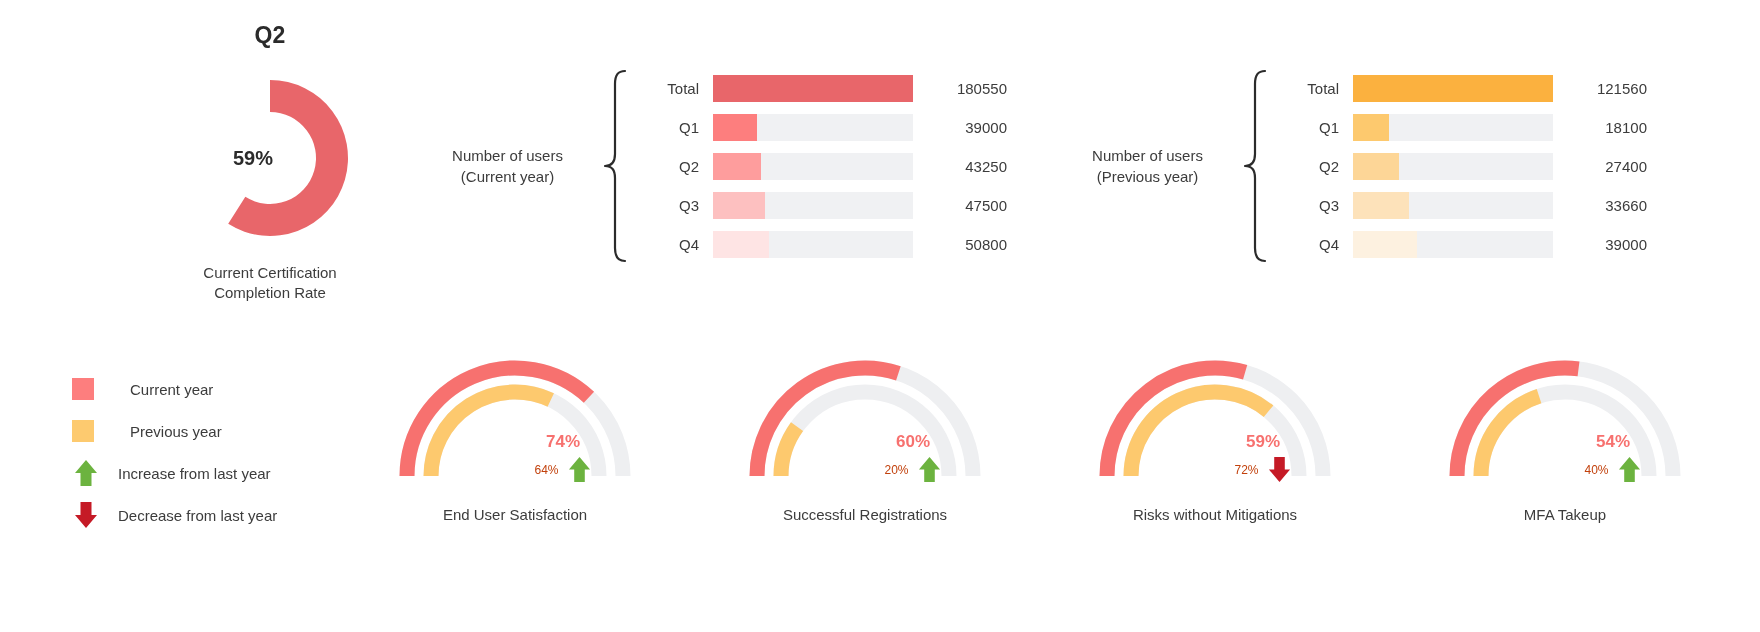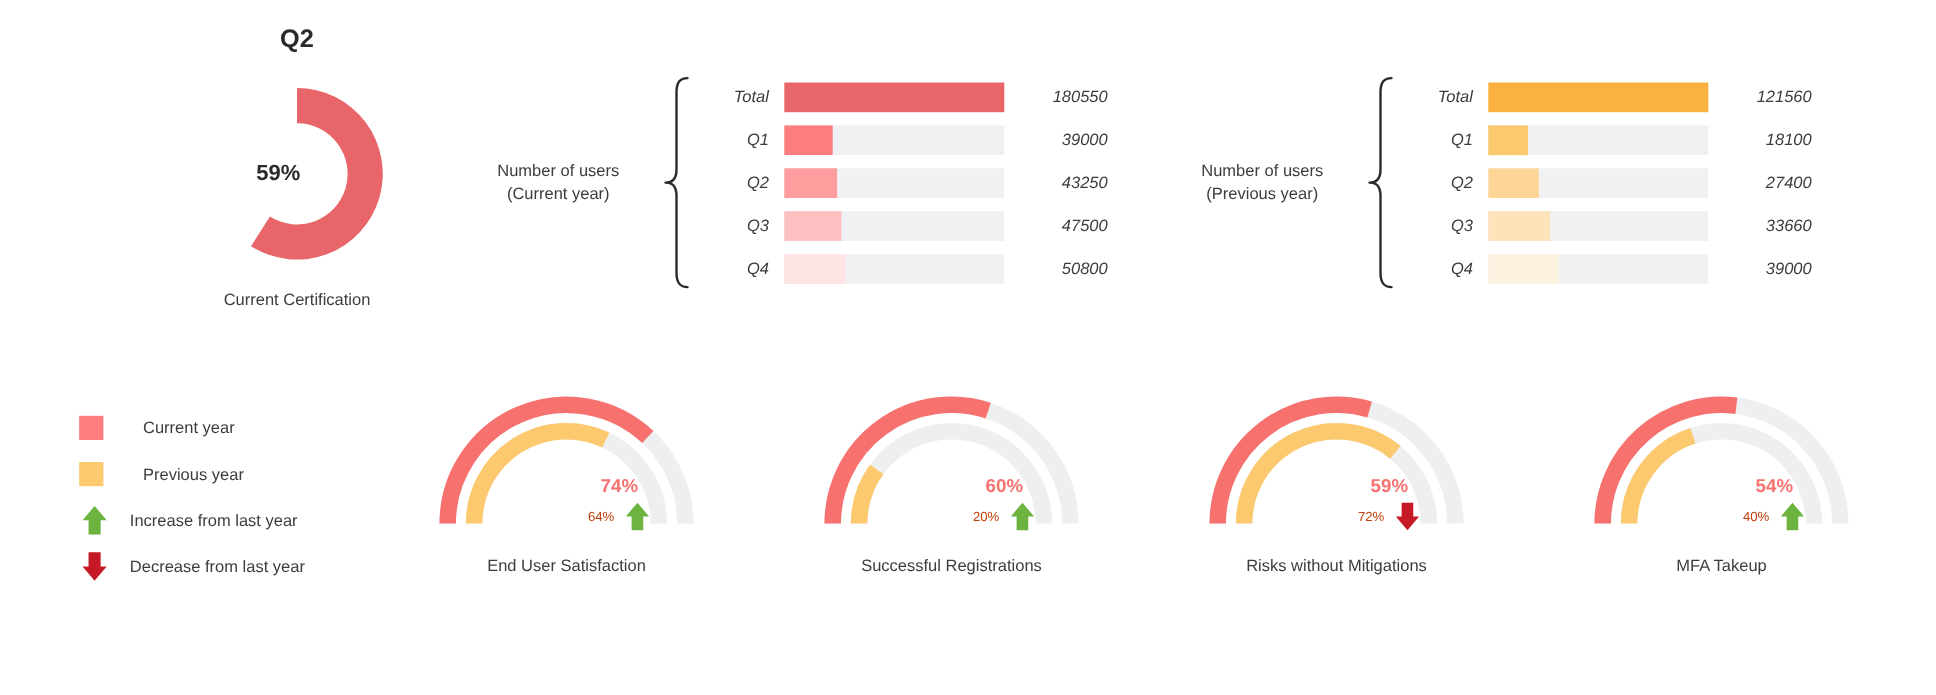--- a/index.html
+++ b/index.html
@@ -88,21 +88,20 @@
   .brace {
     width: 26px;
     height: 196px;
     margin: 0 12px 0 6px;
     flex: none;
   }
   .bars {
     display: flex;
     flex-direction: column;
     gap: 12px;
-    font-style: italic;
   }
   .bar-row {
     display: flex;
     align-items: center;
     height: 27px;
   }
   .bar-label {
     width: 60px;
     text-align: right;
     padding-right: 14px;
@@ -224,20 +223,21 @@
   <div class="donut-panel">
     <div class="donut-quarter">Q2</div>
     <div class="donut-wrap">
       <svg width="190" height="190" viewBox="0 0 190 190">
         <path id="donut-arc" d="M 95 17 A 78 78 0 1 1 53.2055099916383 160.8575781891572 L 70.35196743096618 133.8390845730927 A 46 46 0 1 0 95 49 Z" fill="#e8666a"></path>
       </svg>
       <div class="donut-center">59%</div>
     </div>
     <div class="donut-caption">
       <div>Current Certification</div>
+      <div>Completion Rate</div>
     </div>
   </div>
 
   <div class="bargroup current">
     <div class="brace-label">
       <div>Number of users</div>
       <div>(Current year)</div>
     </div>
     <svg class="brace" viewBox="0 0 26 196">
       <path d="M24 3 C17 3 14 7 14 16 L14 86 C14 94 11 98 4 98 C11 98 14 102 14 110 L14 180 C14 189 17 193 24 193" fill="none" stroke="#2b2b2b" stroke-width="2.2" stroke-linecap="round" stroke-linejoin="round"></path>

